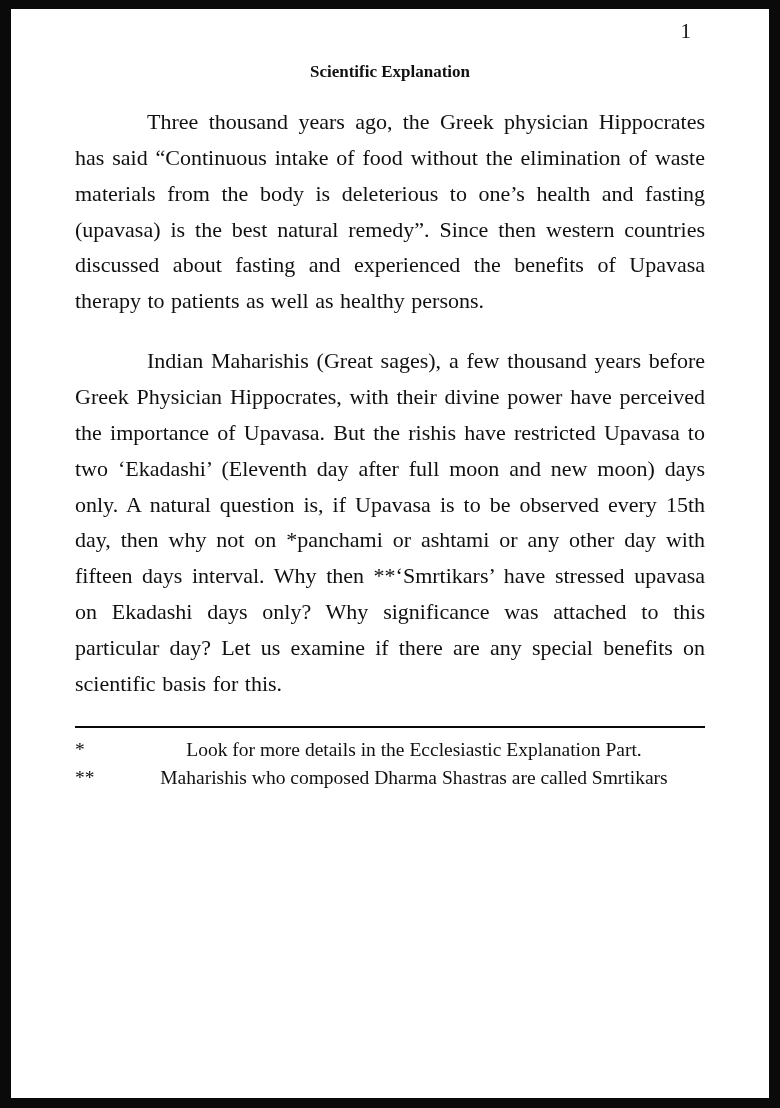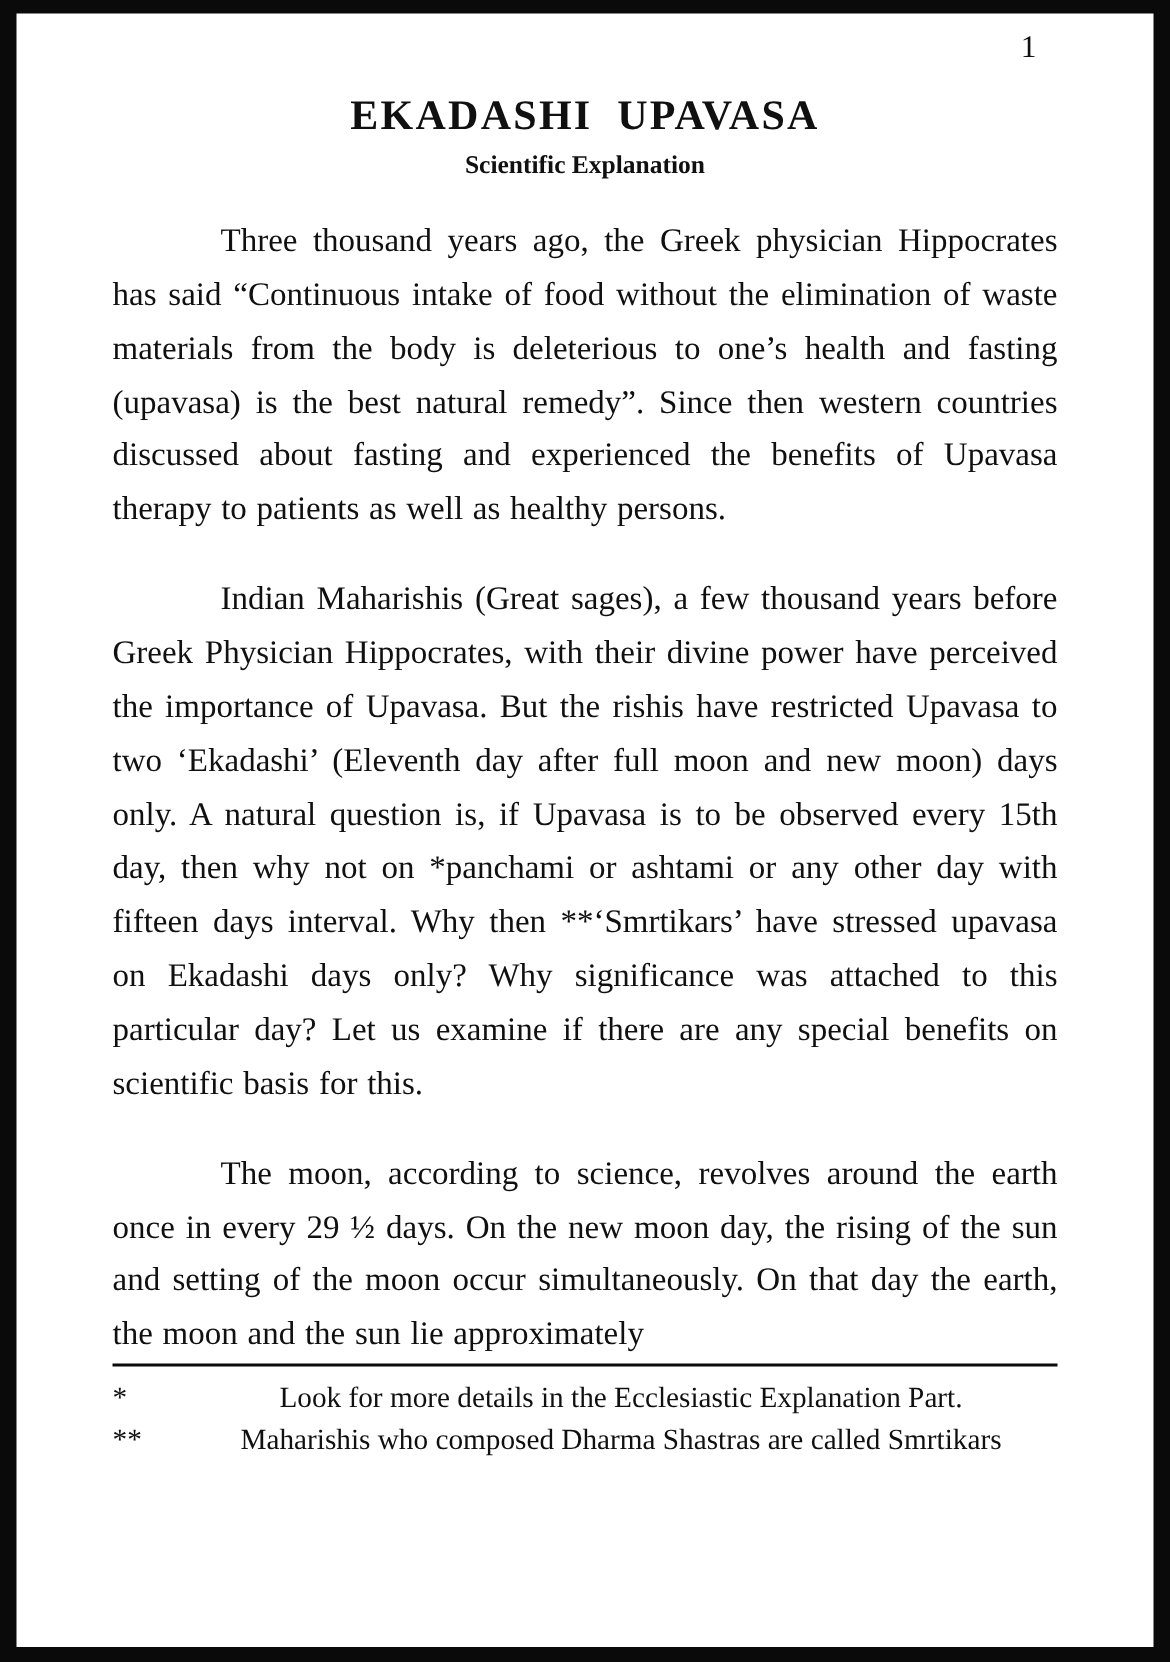--- a/index.html
+++ b/index.html
@@ -88,30 +88,28 @@
   }
 </style>
 </head>
 <body>
 
 <div class="scan-frame">
   <div class="page">
 
     <div class="page-number">1</div>
 
-    <h1 class="doc-title">EKADASHI UPAVASA</h1>
 
     <h2 class="doc-subtitle">Scientific Explanation</h2>
 
     <p class="para">Three thousand years ago, the Greek physician Hippocrates has said “Continuous intake of food without the elimination of waste materials from the body is deleterious to one’s health and fasting (upavasa) is the best natural remedy”. Since then western countries discussed about fasting and experienced the benefits of Upavasa therapy to patients as well as healthy persons.</p>
 
     <p class="para">Indian Maharishis (Great sages), a few thousand years before Greek Physician Hippocrates, with their divine power have perceived the importance of Upavasa.  But the rishis have restricted Upavasa to two ‘Ekadashi’ (Eleventh day after full moon and new moon) days only.  A natural question is, if Upavasa is to be observed every 15th day, then why not on *panchami or ashtami or any other day with fifteen days interval.  Why then **‘Smrtikars’ have stressed upavasa on Ekadashi days only?  Why significance was attached to this particular day?  Let us examine if there are any special benefits on scientific basis for this.</p>
 
 
-    <p class="para section-para">The moon, according to science, revolves around the earth once in every 29 ½ days. On the new moon day, the rising of the sun and setting of the moon occur simultaneously. On that day the earth, the moon and the sun lie approximately</p>
 
     <hr class="footnote-rule">
 
     <div class="footnotes">
       <div class="footnote">
         <span class="marker">*</span>
         <span class="fn-text">Look for more details in the Ecclesiastic Explanation Part.</span>
       </div>
       <div class="footnote">
         <span class="marker">**</span>

